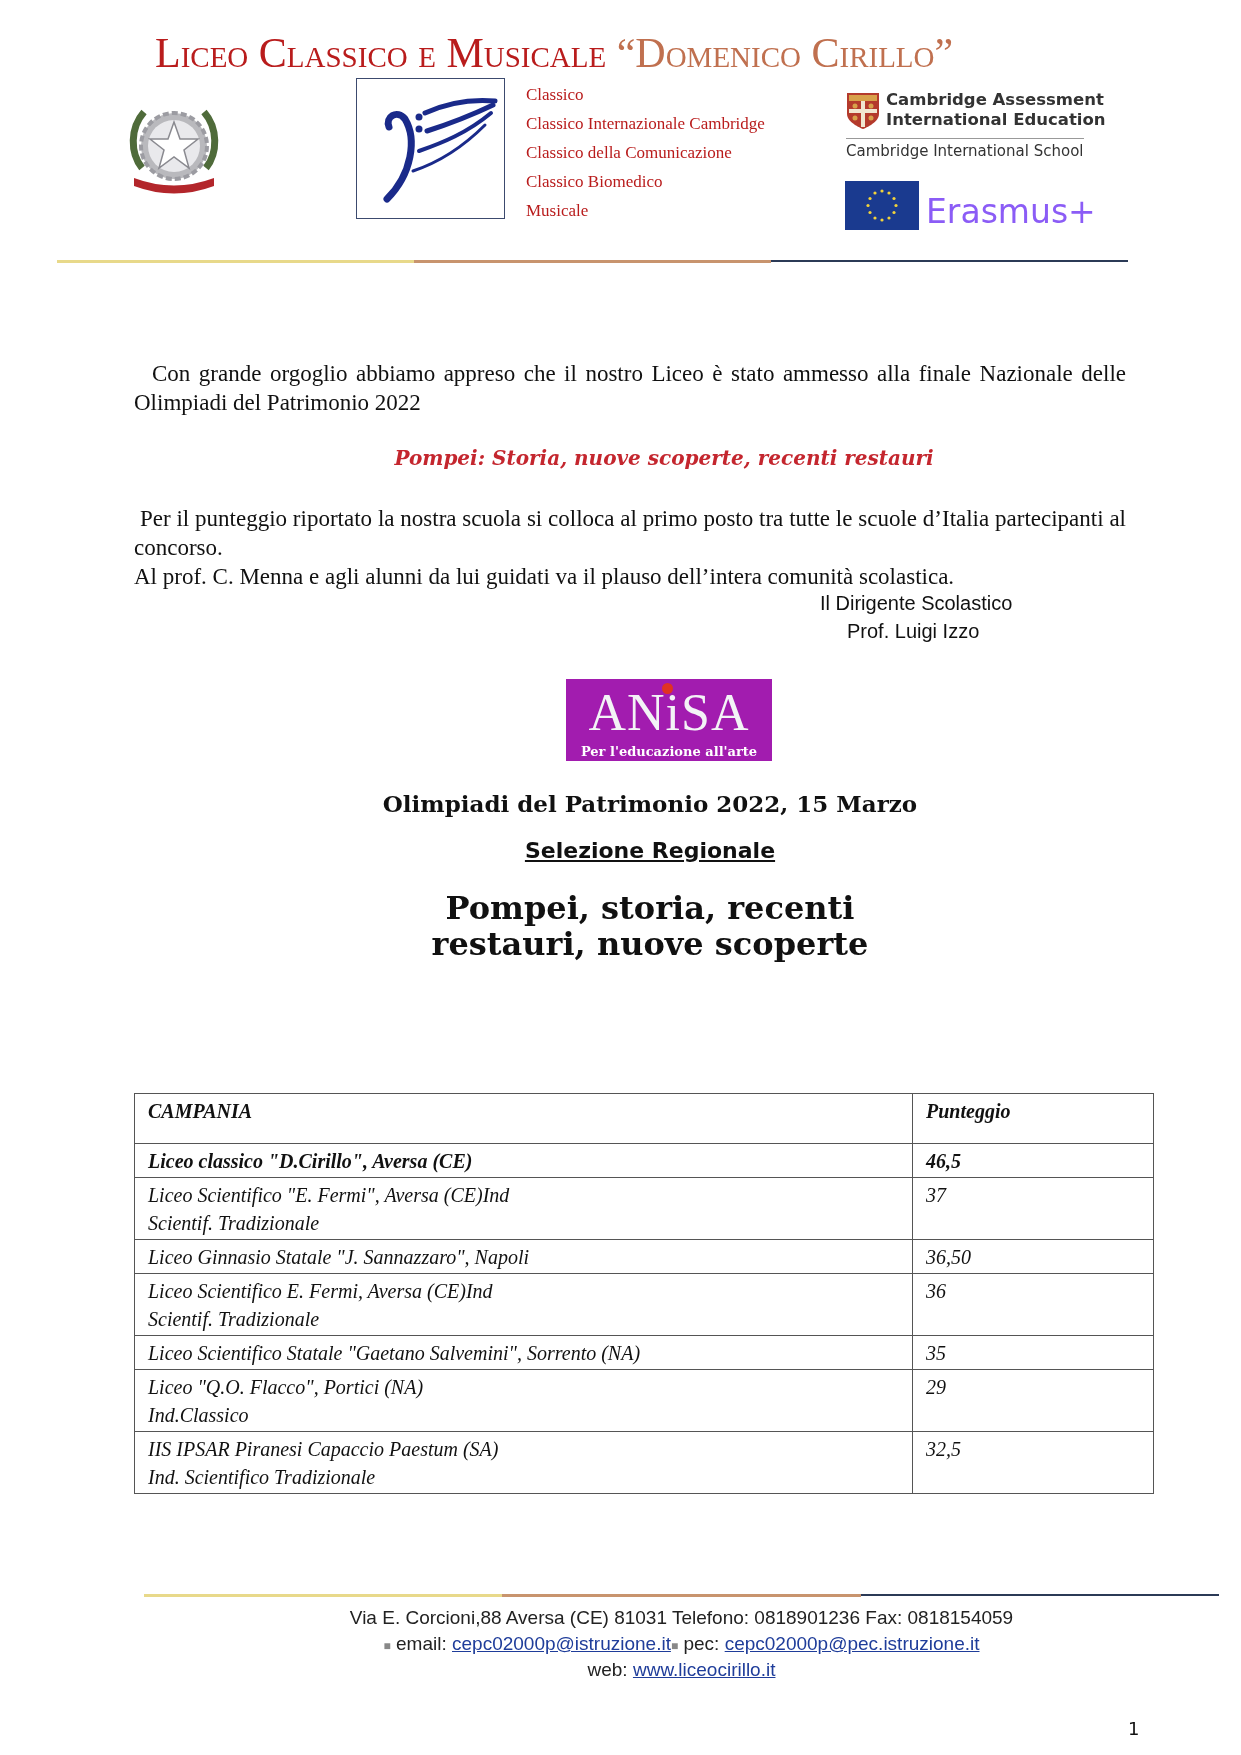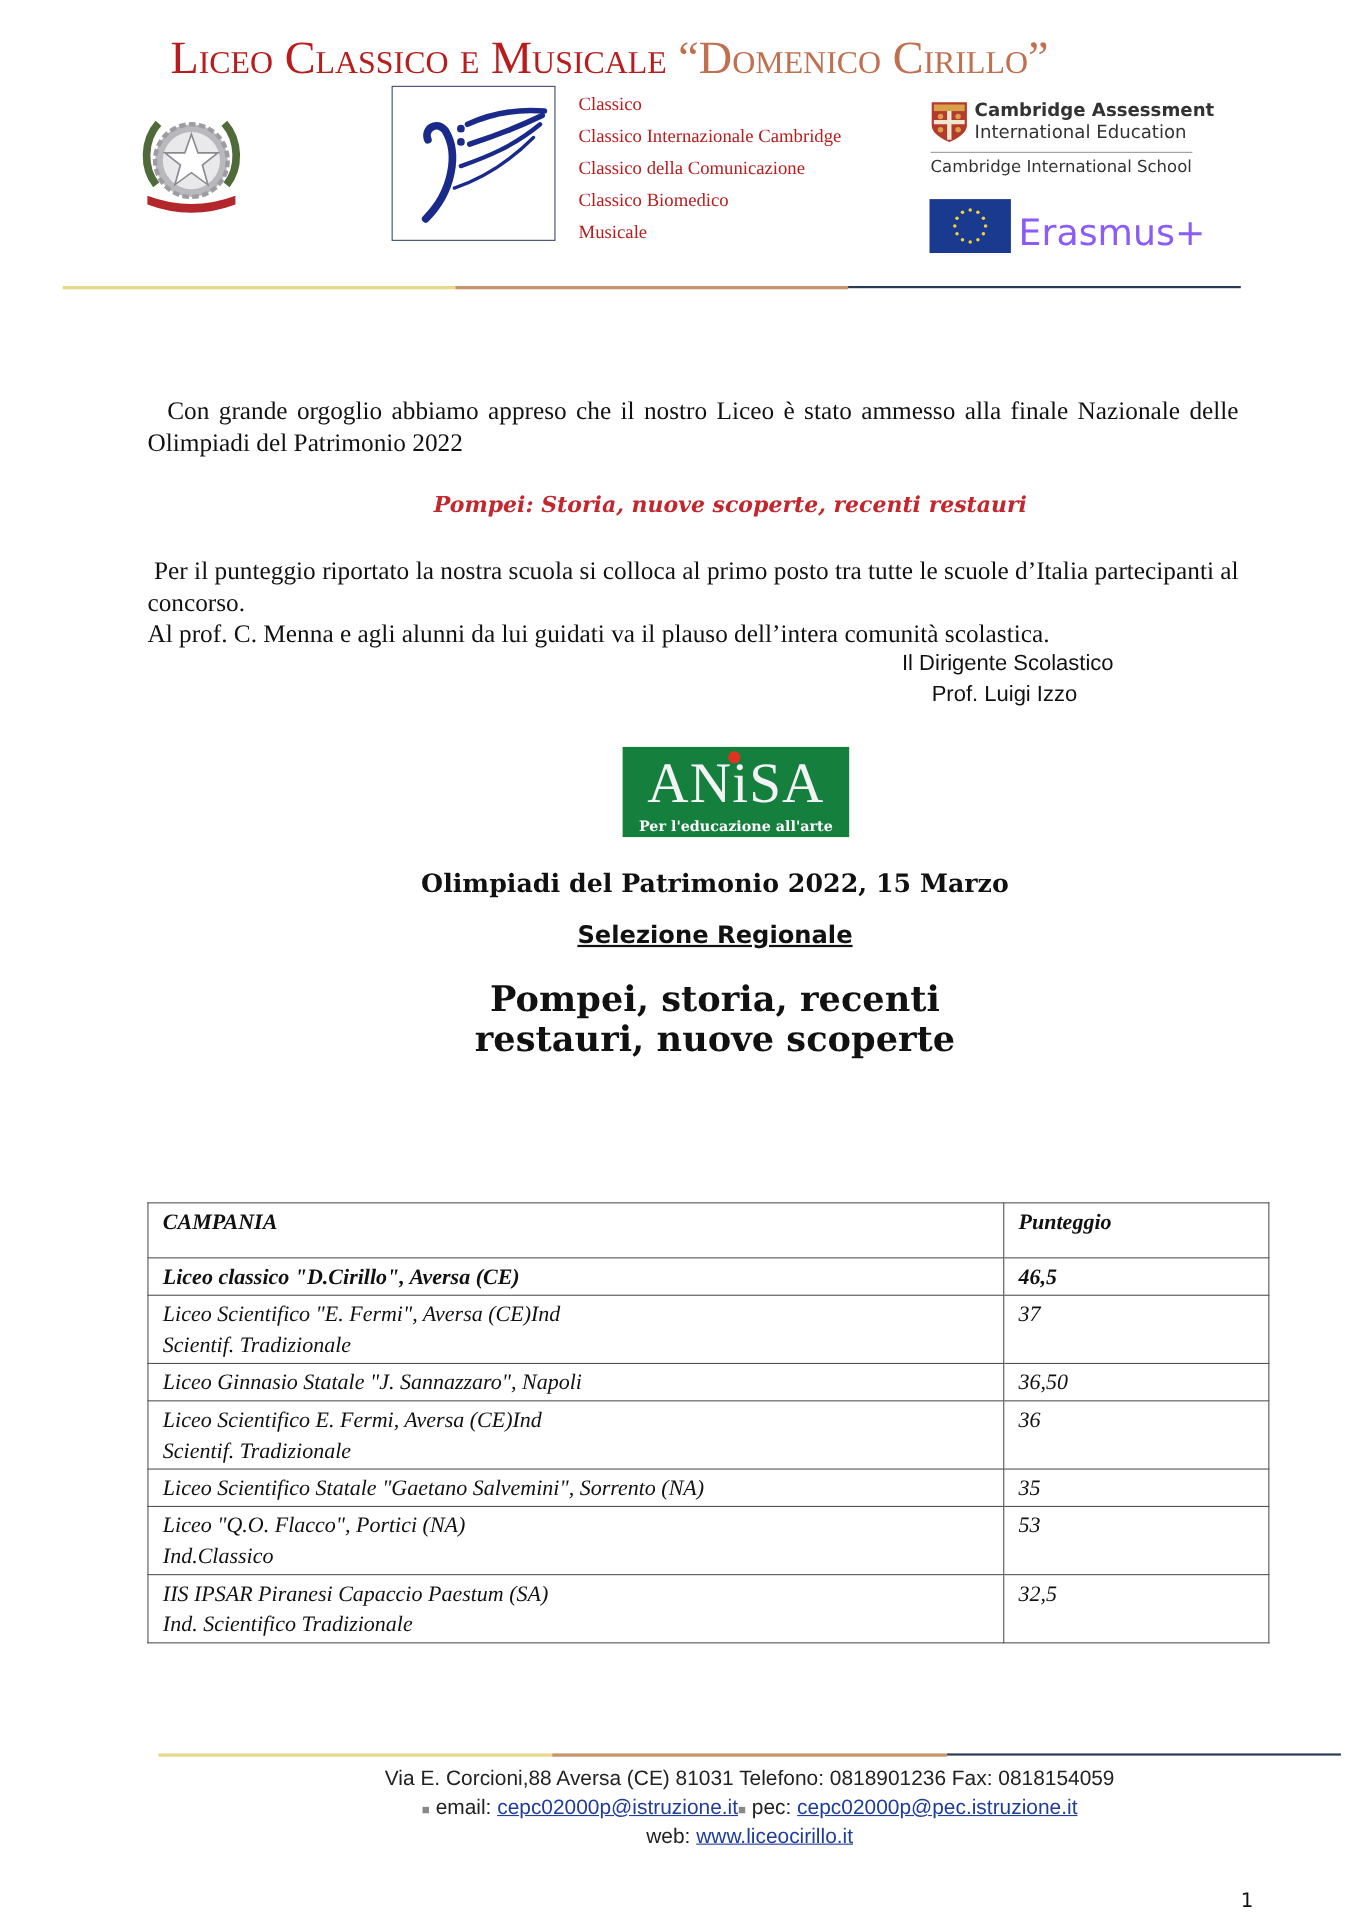--- a/index.html
+++ b/index.html
@@ -12,39 +12,39 @@
   .school-title .orange { color:#c0704f;text-align:center; }
 
   .emblem { left:124px; top:98px; width:100px; height:104px; }
   .music-box { left:356px; top:78px; width:149px; height:141px; border:1.5px solid #3c4a6e; box-sizing:border-box; }
   .courses { left:526px; top:80px; font-family:"Liberation Serif", serif; color:#b91c1c; font-size:17px; line-height:29px; }
   .courses div { white-space:nowrap; }
 
   .cambridge { left:846px; top:90px; width:240px; }
   .cam-shield { left:0; top:2px; width:34px; height:38px; }
   .cam-name { left:40px; top:0; font-family:"DejaVu Sans", sans-serif; font-size:16.5px; line-height:20px; color:#333; font-weight:bold; white-space:nowrap; }
-  .cam-name .reg { font-weight:normal; }
+  .cam-name .reg { font-weight:bold; }
   .cam-rule { left:0; top:48px; width:238px; height:1px; background:#999; }
   .cam-school { left:0; top:52px; font-family:"DejaVu Sans", sans-serif; font-size:15px; color:#333; white-space:nowrap; }
 
   .eu-flag { left:845px; top:181px; width:74px; height:49px; background:#1a3a8f; }
   .erasmus { left:926px; top:192px; font-family:"DejaVu Sans", sans-serif; font-size:33px; color:#8b5cf6; line-height:40px; white-space:nowrap; }
 
   .tri-line { height:3px; display:flex; }
   .tri-line span { flex:1; display:block; }
   .tri-line .s1 { background:#e8d98a; }
   .tri-line .s2 { background:#c8946e; }
   .tri-line .s3 { background:#2b3a56; height:2px; }
 
   
   .para { left:134px; width:992px; font-size:23px; line-height:29px; text-align:justify; font-family:"Liberation Serif", serif; }
   .red-title { left:134px; width:1060px; top:446px; text-align:center; font-family:"DejaVu Serif", serif; font-style:italic; font-weight:bold; font-size:20px; color:#c4262e; }
   .sign { font-family:"Liberation Sans", sans-serif; font-size:20px; white-space:nowrap; }
 
-  .anisa { left:566px; top:679px; width:206px; height:82px; background:#15803d; overflow:hidden; }
+  .anisa { left:566px; top:679px; width:206px; height:82px; background:#a21caf; overflow:hidden; }
   .anisa-word { position:absolute; left:0; right:0; top:6px; text-align:center; color:#f3f3f6; font-family:"Liberation Serif", serif; font-size:52px; line-height:56px; letter-spacing:1px; }
   .anisa-dot { position:absolute; left:96px; top:4px; width:11px; height:11px; border-radius:50%; background:#e03322; }
   .anisa-tag { position:absolute; left:4px; right:4px; bottom:1px; text-align:center; color:#fff; font-family:"DejaVu Serif", serif; font-size:13px; font-weight:bold; line-height:16px; white-space:nowrap; }
 
   .center-h { left:134px; width:1032px; text-align:center; font-family:"DejaVu Serif", serif; font-weight:bold; color:#111; }
   .h-olimp { top:790px; font-size:23px; }
   .h-sel { top:838px; font-size:22px; font-family:"DejaVu Sans", sans-serif; }
   .h-sel span { text-decoration:underline; }
   .h-pompei { top:890px; font-size:32px; line-height:36px; width:480px; left:410px; }
 
@@ -198,21 +198,21 @@
         <td>
           <div>Liceo Scientifico Statale "Gaetano Salvemini", Sorrento (NA)</div>
         </td>
         <td class="score">35</td>
       </tr>
       <tr>
         <td>
           <div>Liceo "Q.O. Flacco", Portici (NA)</div>
           <div>Ind.Classico</div>
         </td>
-        <td class="score">53</td>
+        <td class="score">29</td>
       </tr>
       <tr>
         <td>
           <div>IIS IPSAR Piranesi Capaccio Paestum (SA)</div>
           <div>Ind. Scientifico Tradizionale</div>
         </td>
         <td class="score">32,5</td>
       </tr>
     </tbody>
 </table>

